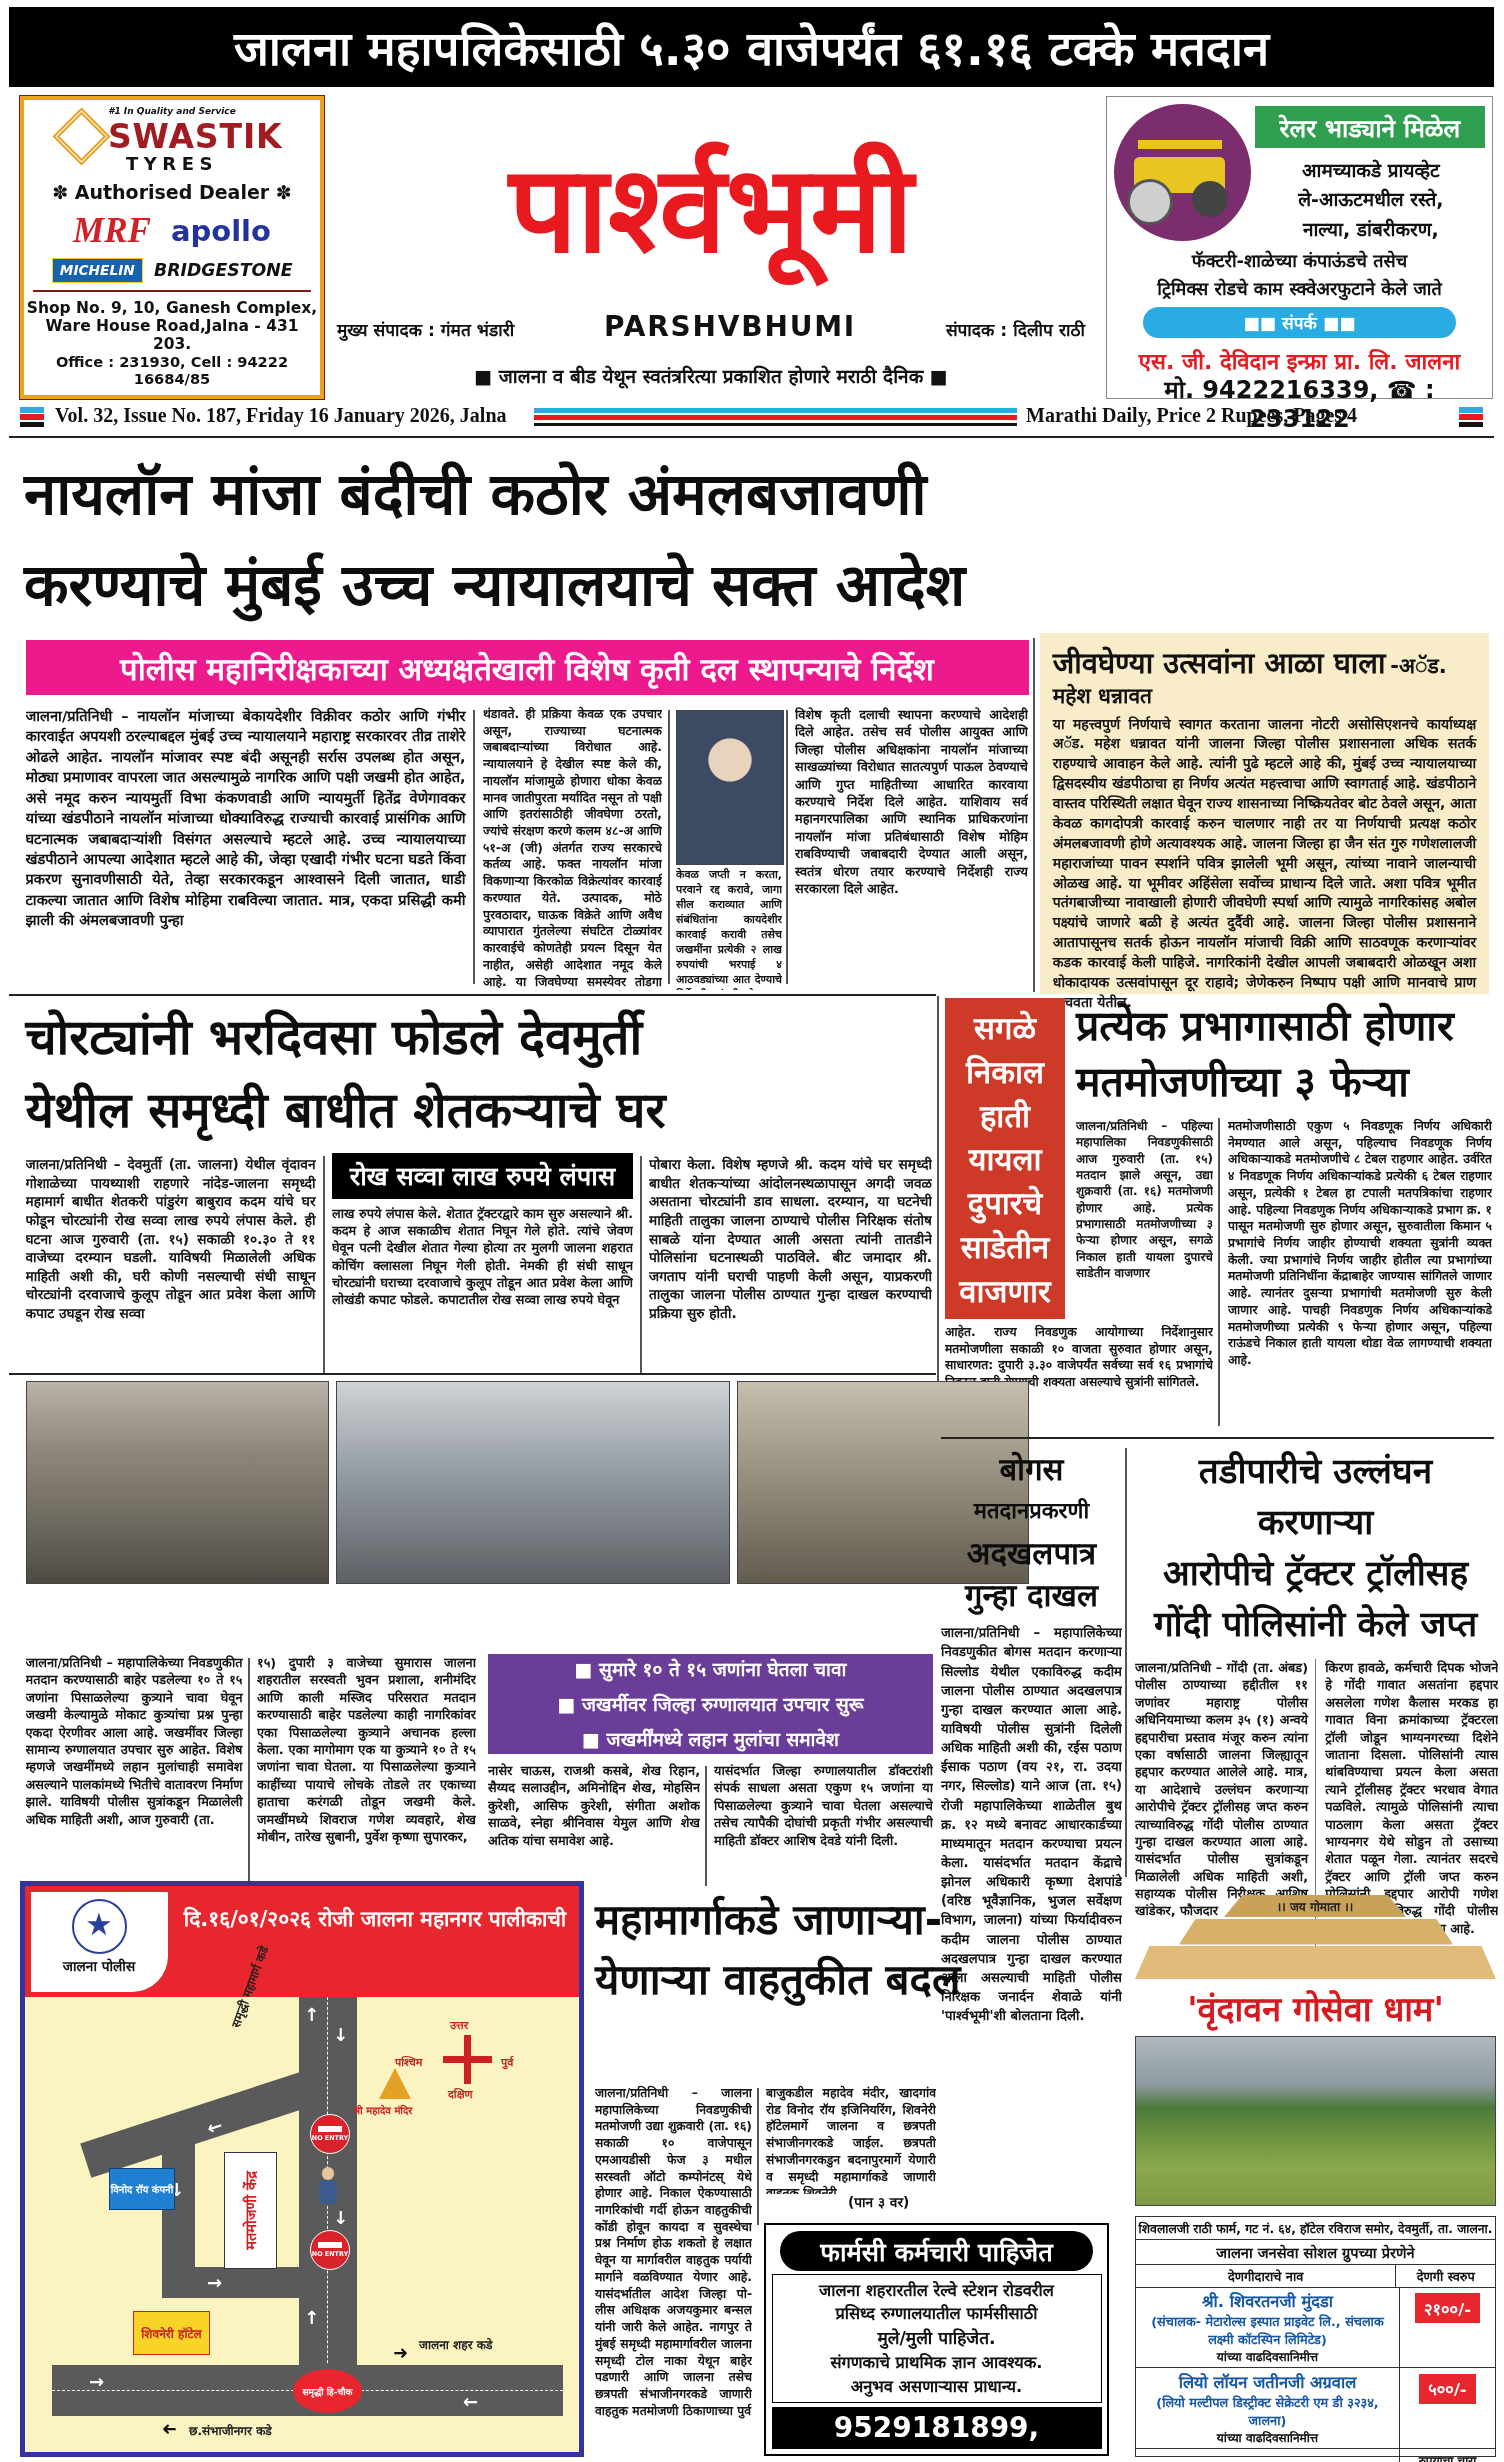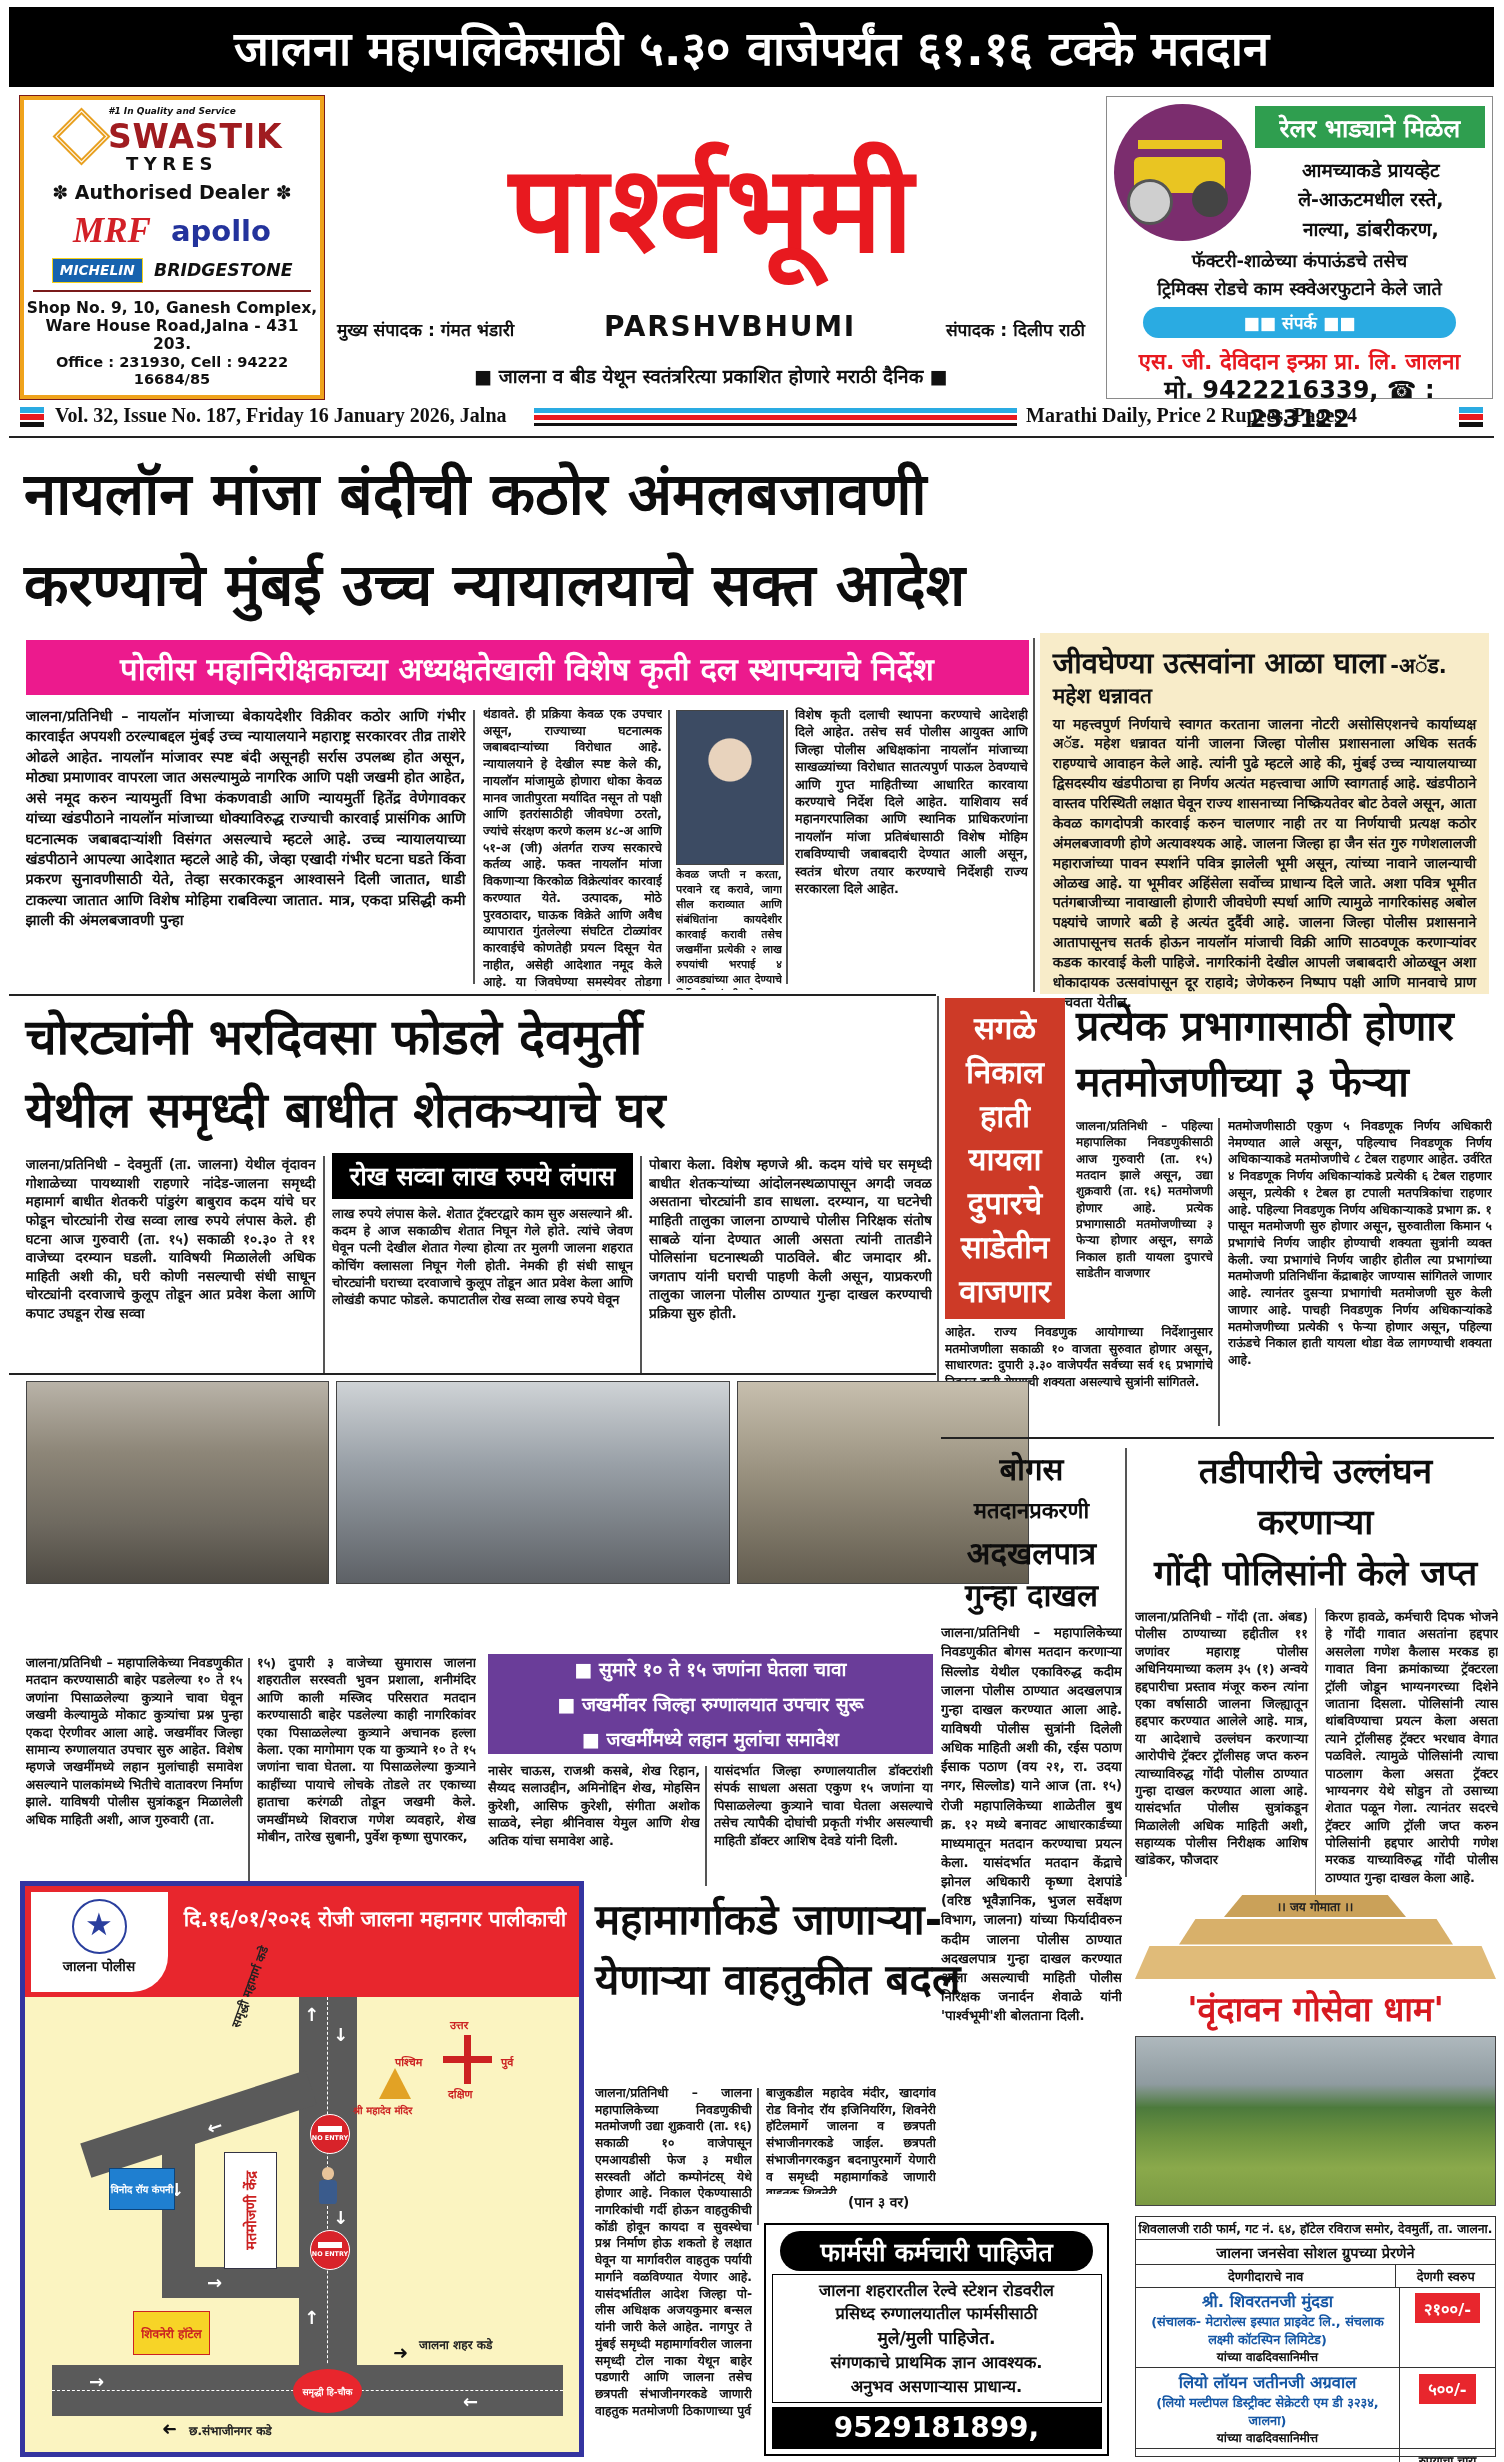--- a/index.html
+++ b/index.html
@@ -182,20 +182,21 @@
     <div class="headline center" style="font-size:31px;line-height:42px;">बोगस</div>
     <div class="headline center" style="font-size:22px;line-height:42px;">मतदानप्रकरणी</div>
     <div class="headline center" style="font-size:31px;line-height:42px;">अदखलपात्र</div>
     <div class="headline center" style="font-size:31px;line-height:42px;">गुन्हा दाखल</div>
     <div class="bodytext" style="margin-top:7.3px;height:544px;overflow:hidden;font-size:13.2px;line-height:1.45;">जालना/प्रतिनिधी – महापालिकेच्या निवडणुकीत बोगस मतदान करणाऱ्या सिल्लोड येथील एकाविरुद्ध कदीम जालना पोलीस ठाण्यात अदखलपात्र गुन्हा दाखल करण्यात आला आहे. याविषयी पोलीस सुत्रांनी दिलेली अधिक माहिती अशी की, रईस पठाण ईसाक पठाण (वय २१, रा. उदया नगर, सिल्लोड) याने आज (ता. १५) रोजी महापालिकेच्या शाळेतील बुथ क्र. १२ मध्ये बनावट आधारकार्डच्या माध्यमातून मतदान करण्याचा प्रयत्न केला. यासंदर्भात मतदान केंद्राचे झोनल अधिकारी कृष्णा देशपांडे (वरिष्ठ भूवैज्ञानिक, भुजल सर्वेक्षण विभाग, जालना) यांच्या फिर्यादीवरुन कदीम जालना पोलीस ठाण्यात अदखलपात्र गुन्हा दाखल करण्यात आला असल्याची माहिती पोलीस निरिक्षक जनार्दन शेवाळे यांनी 'पार्श्वभूमी'शी बोलताना दिली.</div>
   </div>
   <div class="abs vline" style="left:1125px;top:1448px;height:429px;"></div>
 
   <div class="abs" style="left:1135px;top:1446px;width:361px;">
     <div class="headline center" style="font-size:35px;line-height:51px;">तडीपारीचे उल्लंघन करणाऱ्या</div>
+    <div class="headline center" style="font-size:35px;line-height:51px;">आरोपीचे ट्रॅक्टर ट्रॉलीसह</div>
     <div class="headline center" style="font-size:35px;line-height:51px;">गोंदी पोलिसांनी केले जप्त</div>
     <div class="colwrap" style="margin-top:9px;gap:9px;">
       <div class="bodytext" style="width:173px;height:301px;overflow:hidden;font-size:12.8px;border-right:0.9px solid #777;pad:0;padding-right:7.3px;">जालना/प्रतिनिधी – गोंदी (ता. अंबड) पोलीस ठाण्याच्या हद्दीतील ११ जणांवर महाराष्ट्र पोलीस अधिनियमाच्या कलम ३५ (१) अन्वये हद्दपारीचा प्रस्ताव मंजूर करुन त्यांना एका वर्षासाठी जालना जिल्ह्यातून हद्दपार करण्यात आलेले आहे. मात्र, या आदेशाचे उल्लंघन करणाऱ्या आरोपीचे ट्रॅक्टर ट्रॉलीसह जप्त करुन त्याच्याविरुद्ध गोंदी पोलीस ठाण्यात गुन्हा दाखल करण्यात आला आहे. यासंदर्भात पोलीस सुत्रांकडून मिळालेली अधिक माहिती अशी, सहाय्यक पोलीस निरीक्षक आशिष खांडेकर, फौजदार</div>
       <div class="bodytext" style="width:173px;height:301px;overflow:hidden;font-size:12.8px;">किरण हावळे, कर्मचारी दिपक भोजने हे गोंदी गावात असतांना हद्दपार असलेला गणेश कैलास मरकड हा गावात विना क्रमांकाच्या ट्रॅक्टरला ट्रॉली जोडून भाग्यनगरच्या दिशेने जाताना दिसला. पोलिसांनी त्यास थांबविण्याचा प्रयत्न केला असता त्याने ट्रॉलीसह ट्रॅक्टर भरधाव वेगात पळविले. त्यामुळे पोलिसांनी त्याचा पाठलाग केला असता ट्रॅक्टर भाग्यनगर येथे सोडुन तो उसाच्या शेतात पळून गेला. त्यानंतर सदरचे ट्रॅक्टर आणि ट्रॉली जप्त करुन पोलिसांनी हद्दपार आरोपी गणेश मरकड याच्याविरुद्ध गोंदी पोलीस ठाण्यात गुन्हा दाखल केला आहे.</div>
     </div>
   </div>
 
   <div class="abs" style="left:20px;top:1881px;width:564px;height:576px;border:5.5px solid #3434a0;background:#fbf4c1;box-sizing:border-box;">
     <div style="position:relative;height:111px;background:#e8262d;">
       <div style="position:absolute;left:5.5px;top:5.5px;width:137px;height:100px;background:#fff;border-radius:0 0 36px 0;text-align:center;">

